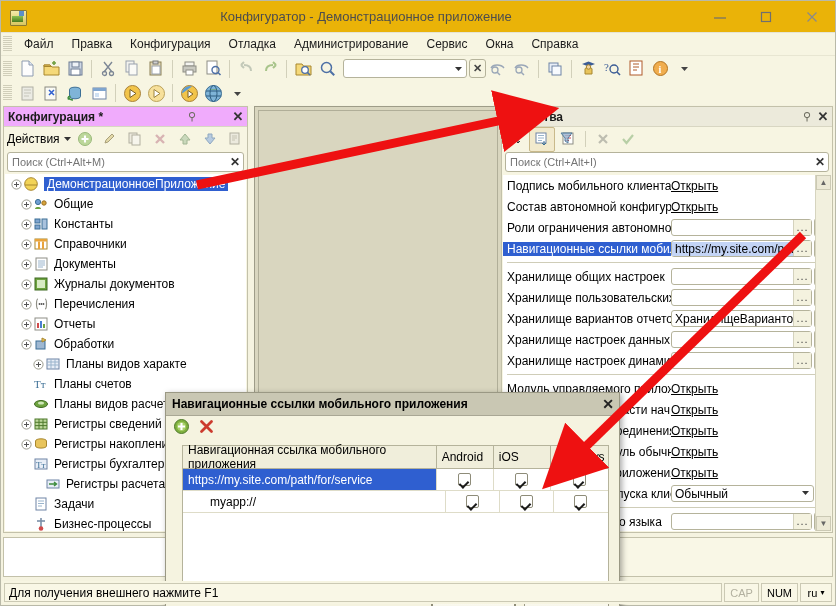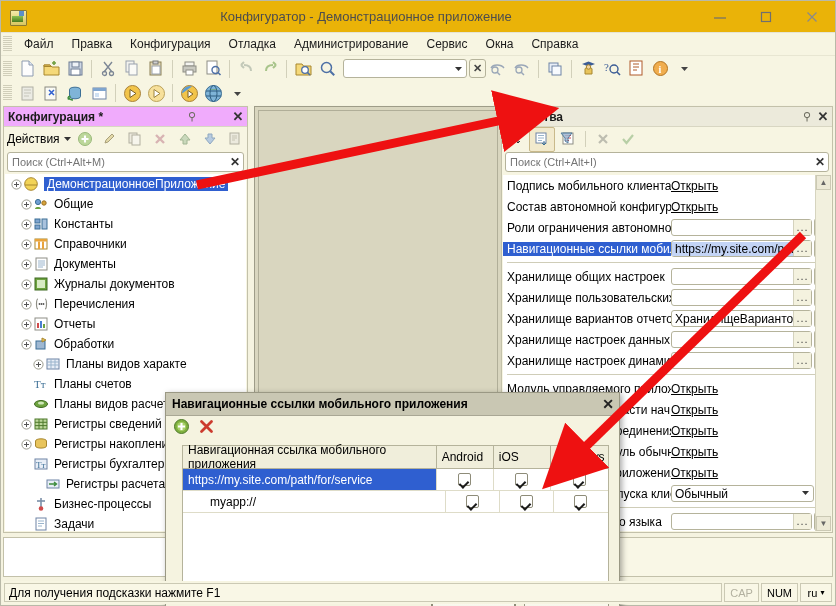--- a/index.html
+++ b/index.html
@@ -655,32 +655,32 @@
         </div>
         <div class="trow" style="padding-left:40px;">
           <span class="ticon"><svg width="17" height="16">
                 <rect x="2" y="4" width="12" height="8" fill="#e8eef7" stroke="#6e84a5"></rect>
                 <path d="M4 8h7M9 6l2.5 2L9 10" fill="none" stroke="#3d8c3d" stroke-width="1.4"></path>
               </svg></span>
           <span class="tlabel">Регистры расчета</span>
         </div>
         <div class="trow" style="padding-left:28px;">
           <span class="ticon"><svg width="17" height="16">
+                <rect x="3" y="2" width="10" height="12" fill="#fff" stroke="#6e84a5"></rect>
+                <path d="M5 5h6M5 7.5h6M5 10h4" stroke="#9ab4cc"></path>
+              </svg></span>
+          <span class="tlabel">Задачи</span>
+        </div>
+        <div class="trow" style="padding-left:28px;">
+          <span class="ticon"><svg width="17" height="16">
                 <path d="M8 2v9" stroke="#7a8fa8" stroke-width="1.6"></path>
                 <path d="M4 5h8" stroke="#7a8fa8" stroke-width="1.6"></path>
                 <circle cx="8" cy="12.5" r="2.3" fill="#d04a4a"></circle>
               </svg></span>
           <span class="tlabel">Бизнес-процессы</span>
-        </div>
-        <div class="trow" style="padding-left:28px;">
-          <span class="ticon"><svg width="17" height="16">
-                <rect x="3" y="2" width="10" height="12" fill="#fff" stroke="#6e84a5"></rect>
-                <path d="M5 5h6M5 7.5h6M5 10h4" stroke="#9ab4cc"></path>
-              </svg></span>
-          <span class="tlabel">Задачи</span>
         </div>
 
       </div>
     </div>
 
     <div class="docarea">
       <div class="inner"></div>
     </div>
 
     <div class="props">
@@ -961,21 +961,21 @@
     <defs>
       <marker id="ah" markerWidth="7" markerHeight="7" refX="2.2" refY="3.5" orient="auto">
         <path d="M0,0 L7,3.5 L0,7 z" fill="#ee1111"></path>
       </marker>
     </defs>
     <line x1="196" y1="184" x2="516" y2="116" stroke="#ee1111" stroke-width="9" marker-end="url(#ah)"></line>
     <line x1="802" y1="234" x2="572" y2="458" stroke="#ee1111" stroke-width="9" marker-end="url(#ah)"></line>
   </svg>
 
   <div class="statusbar">
-    <div class="sb-main">Для получения подсказки нажмите F1</div>
+    <div class="sb-main">Для получения внешнего нажмите F1</div>
     <div class="sb-cell dim">CAP</div>
     <div class="sb-cell">NUM</div>
     <div class="sb-cell">
       <span>ru</span>
       <span style="margin-left:3px;font-size:8px;">▾</span>
     </div>
   </div>
 
 </div>
 

